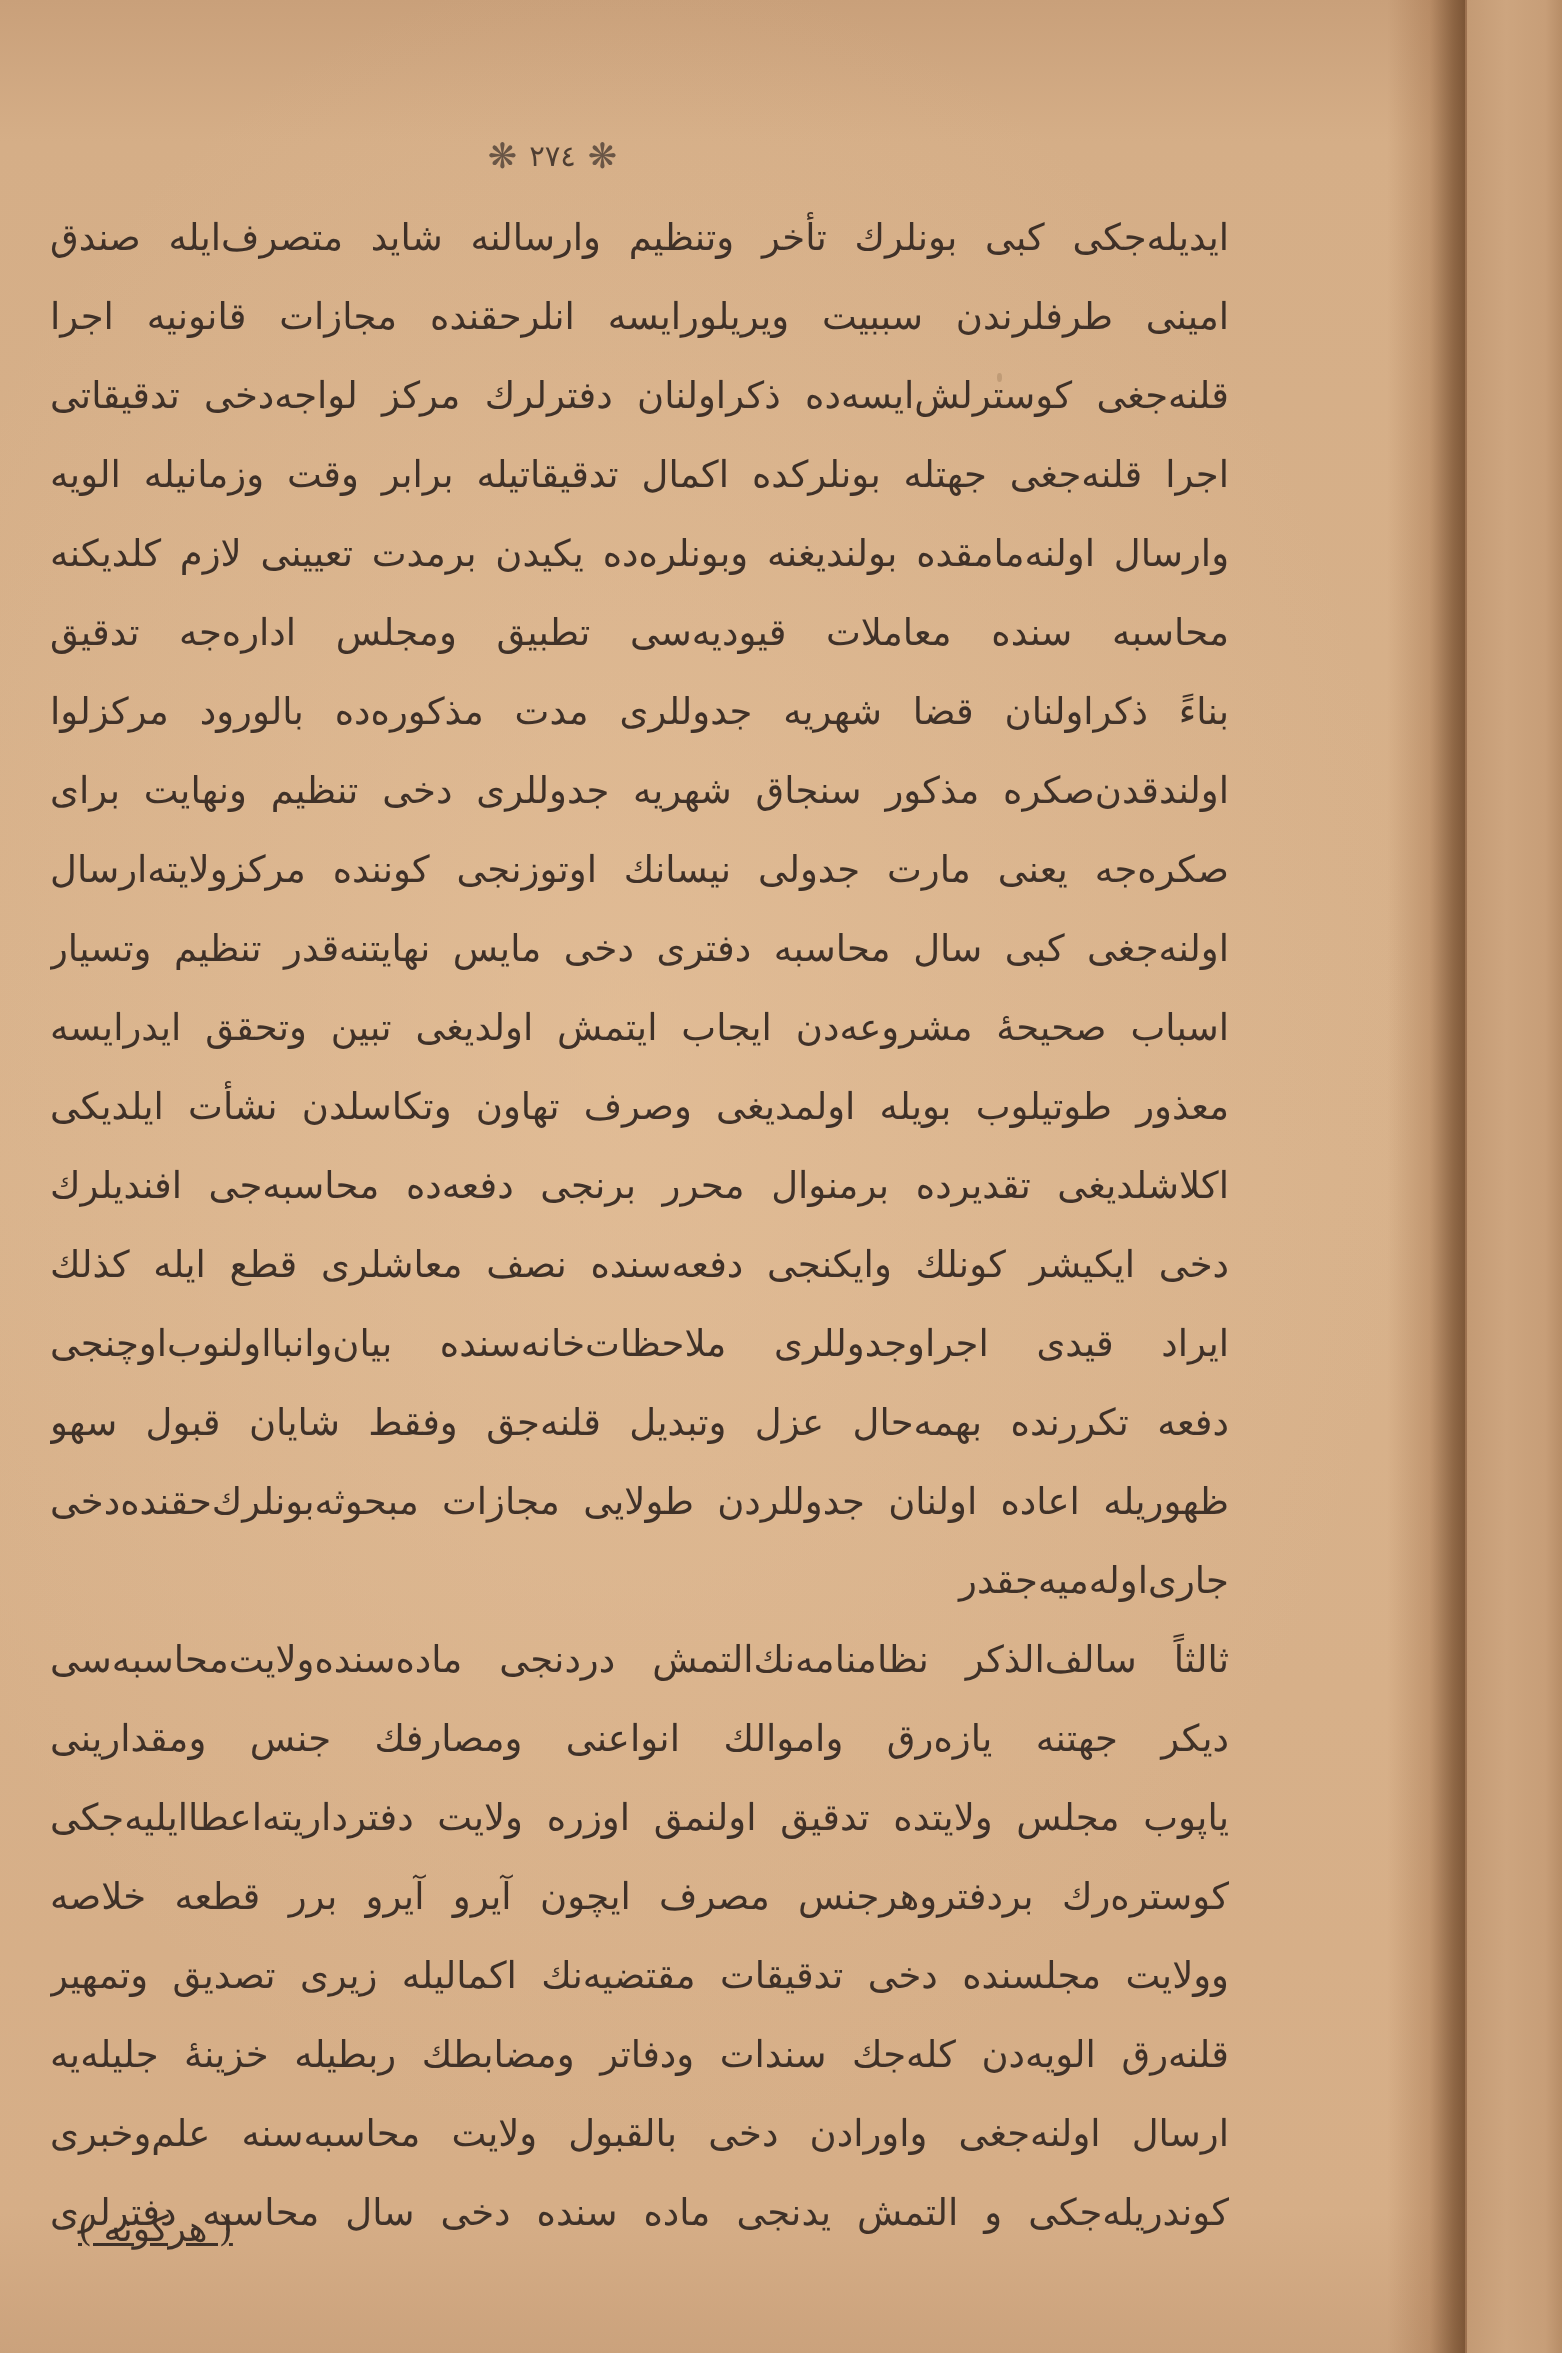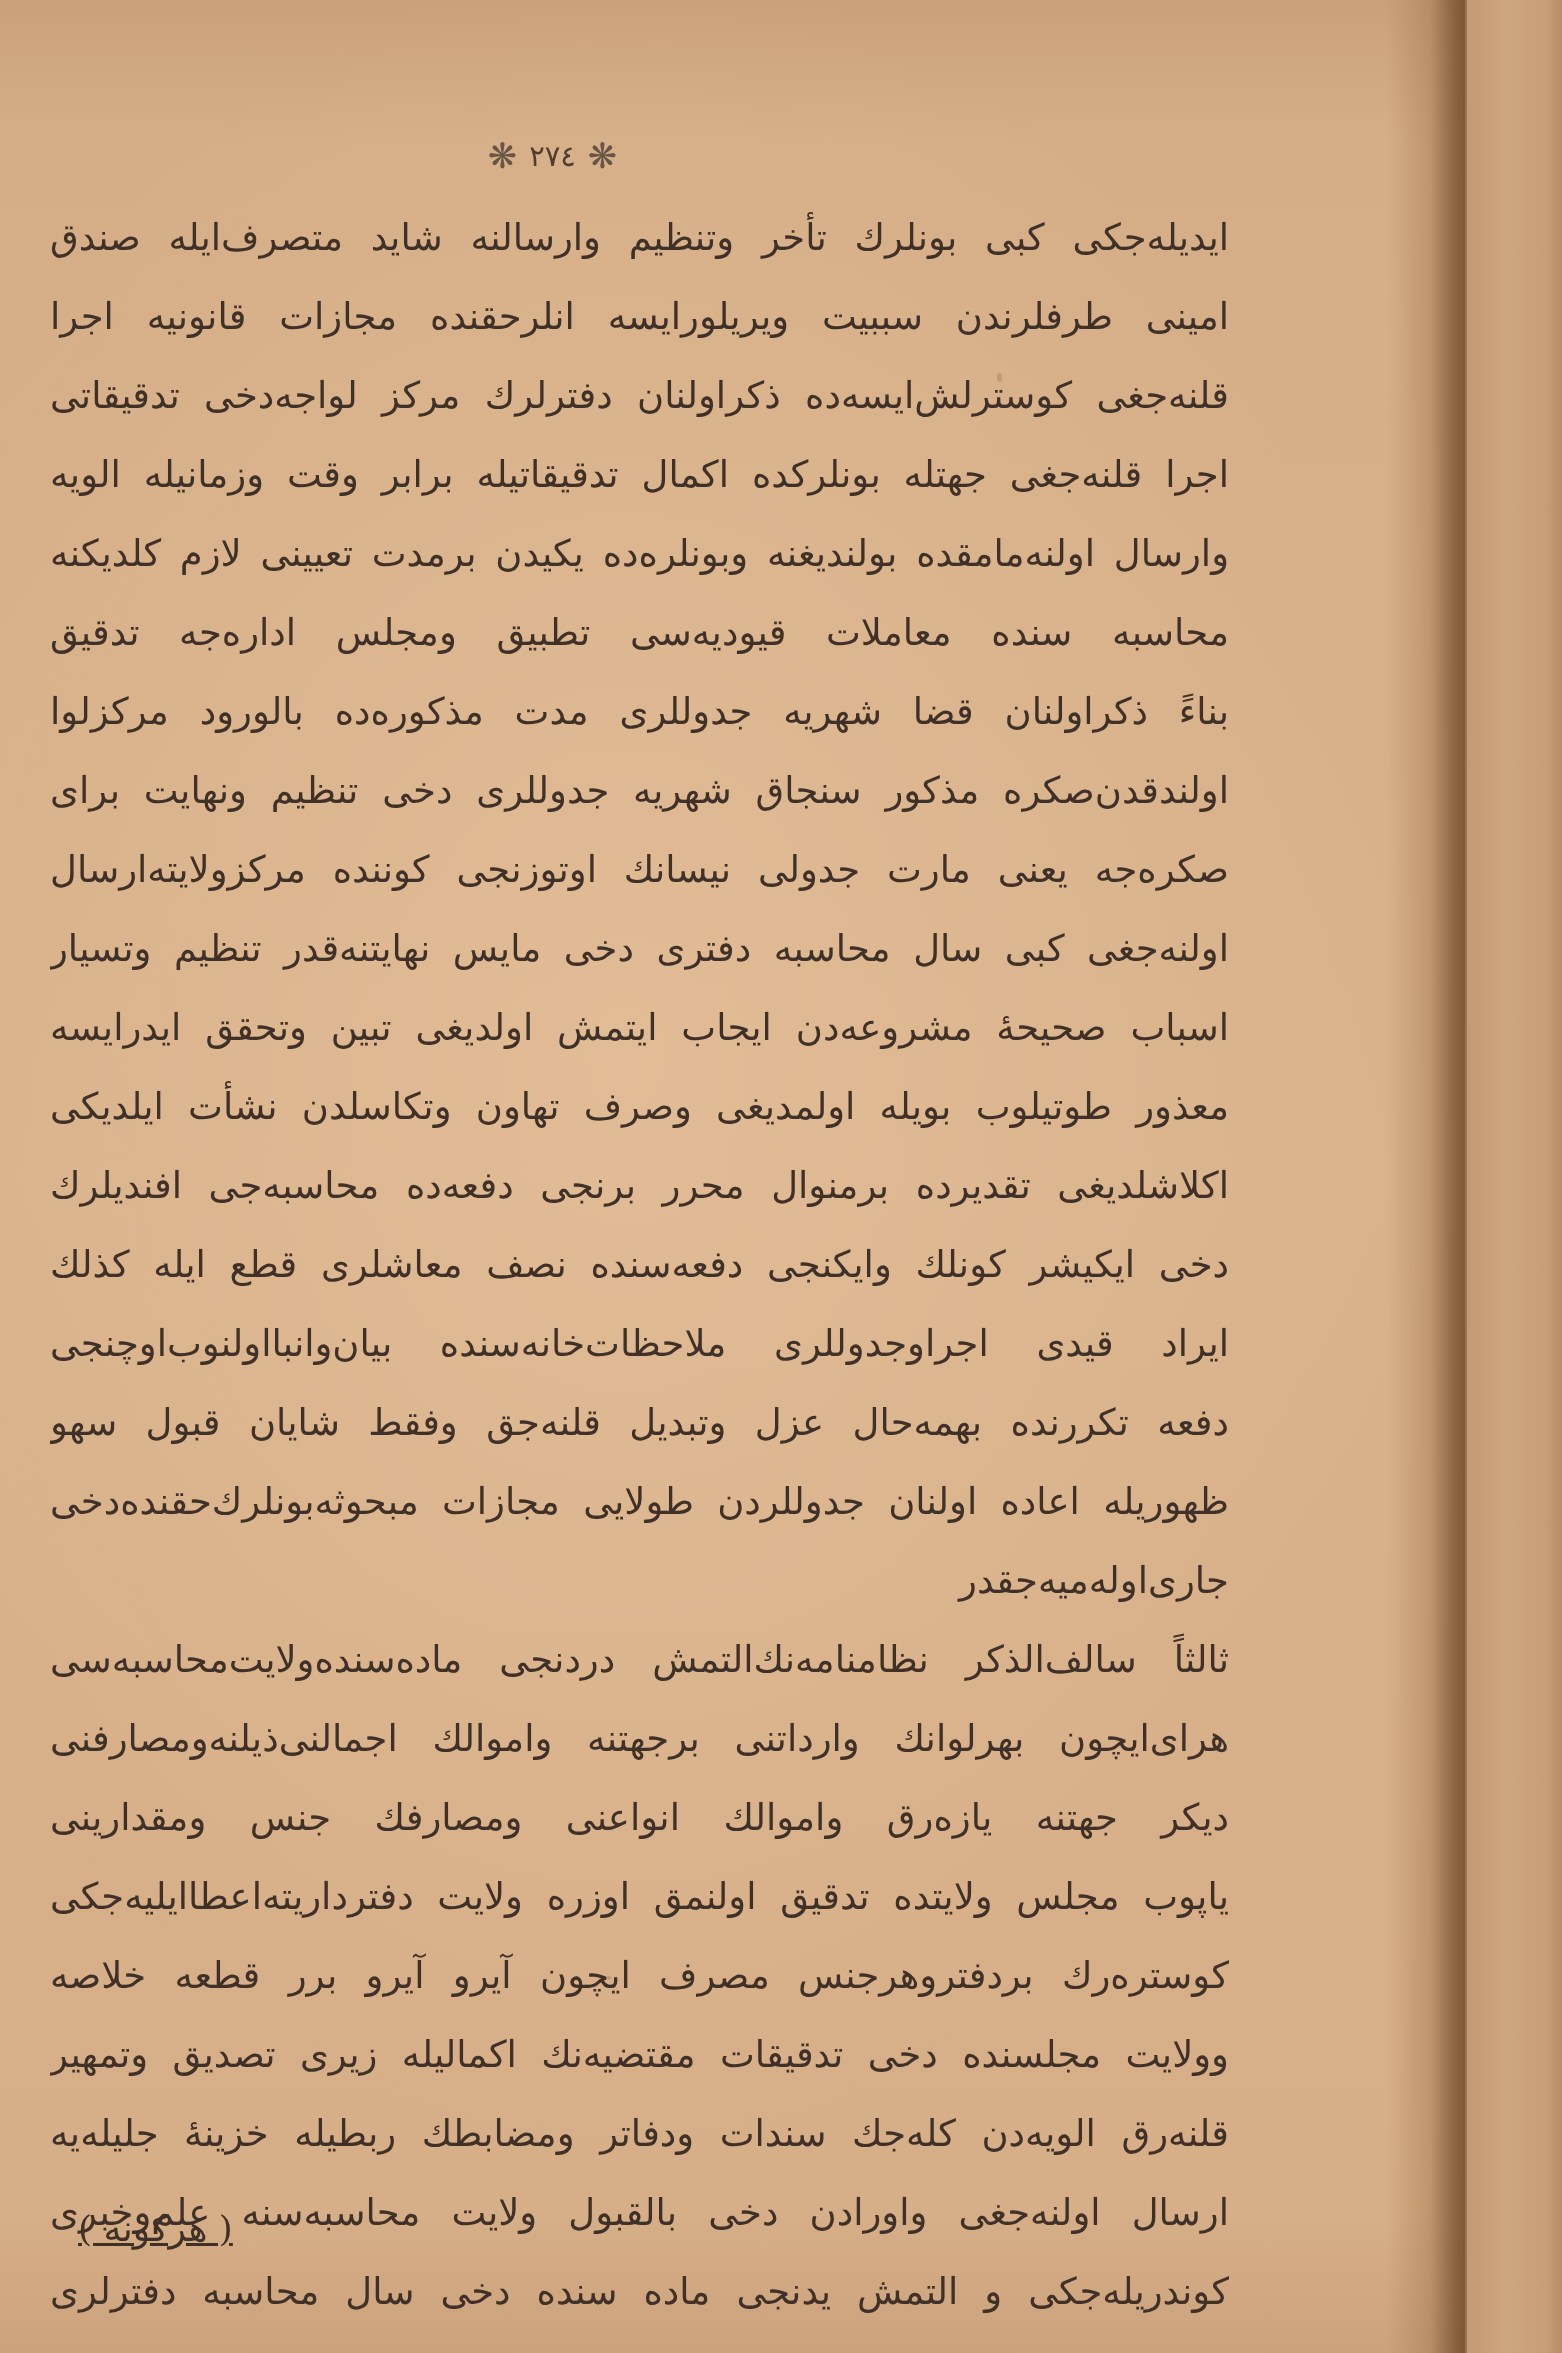--- a/index.html
+++ b/index.html
@@ -126,21 +126,20 @@
     <div class="line">اولنه‌جغی کبی سال محاسبه دفتری دخی مایس نهایتنه‌قدر تنظیم وتسیار</div>
     <div class="line">اسباب صحیحهٔ مشروعه‌دن ایجاب ایتمش اولدیغی تبین وتحقق ایدرایسه</div>
     <div class="line">معذور طوتیلوب بویله اولمدیغی وصرف تهاون وتکاسلدن نشأت ایلدیکی</div>
     <div class="line">اکلاشلدیغی تقدیرده برمنوال محرر برنجی دفعه‌ده محاسبه‌جی افندیلرك</div>
     <div class="line">دخی ایکیشر کونلك وایکنجی دفعه‌سنده نصف معاشلری قطع ایله کذلك</div>
     <div class="line">ایراد قیدی اجراوجدوللری ملاحظات‌خانه‌سنده بیان‌وانبااولنوب‌اوچنجی</div>
     <div class="line">دفعه تکررنده بهمه‌حال عزل وتبدیل قلنه‌جق وفقط شایان قبول سهو</div>
     <div class="line">ظهوریله اعاده اولنان جدوللردن طولایی مجازات مبحوثه‌بونلرك‌حقنده‌دخی</div>
     <div class="line short">جاری‌اوله‌میه‌جقدر</div>
     <div class="line">ثالثاً سالف‌الذکر نظامنامه‌نك‌التمش دردنجی ماده‌سنده‌ولایت‌محاسبه‌سی</div>
-    <div class="line">هرای‌ایچون بهرلوانك وارداتنی برجهتنه واموالك اجمالنی‌ذیلنه‌ومصارفنی</div>
     <div class="line">دیکر جهتنه یازه‌رق واموالك انواعنی ومصارفك جنس ومقدارینی</div>
     <div class="line">یاپوب مجلس ولایتده تدقیق اولنمق اوزره ولایت دفترداریته‌اعطاایلیه‌جکی</div>
     <div class="line">کوستره‌رك بردفتروهرجنس مصرف ایچون آیرو آیرو برر قطعه خلاصه</div>
     <div class="line">وولایت مجلسنده دخی تدقیقات مقتضیه‌نك اکمالیله زیری تصدیق وتمهیر</div>
     <div class="line">قلنه‌رق الویه‌دن کله‌جك سندات ودفاتر ومضابطك ربطیله خزینهٔ جلیله‌یه</div>
     <div class="line">ارسال اولنه‌جغی واورادن دخی بالقبول ولایت محاسبه‌سنه علم‌وخبری</div>
     <div class="line">کوندریله‌جکی و التمش یدنجی ماده سنده دخی سال محاسبه دفترلری</div>
 
   </div>
 

